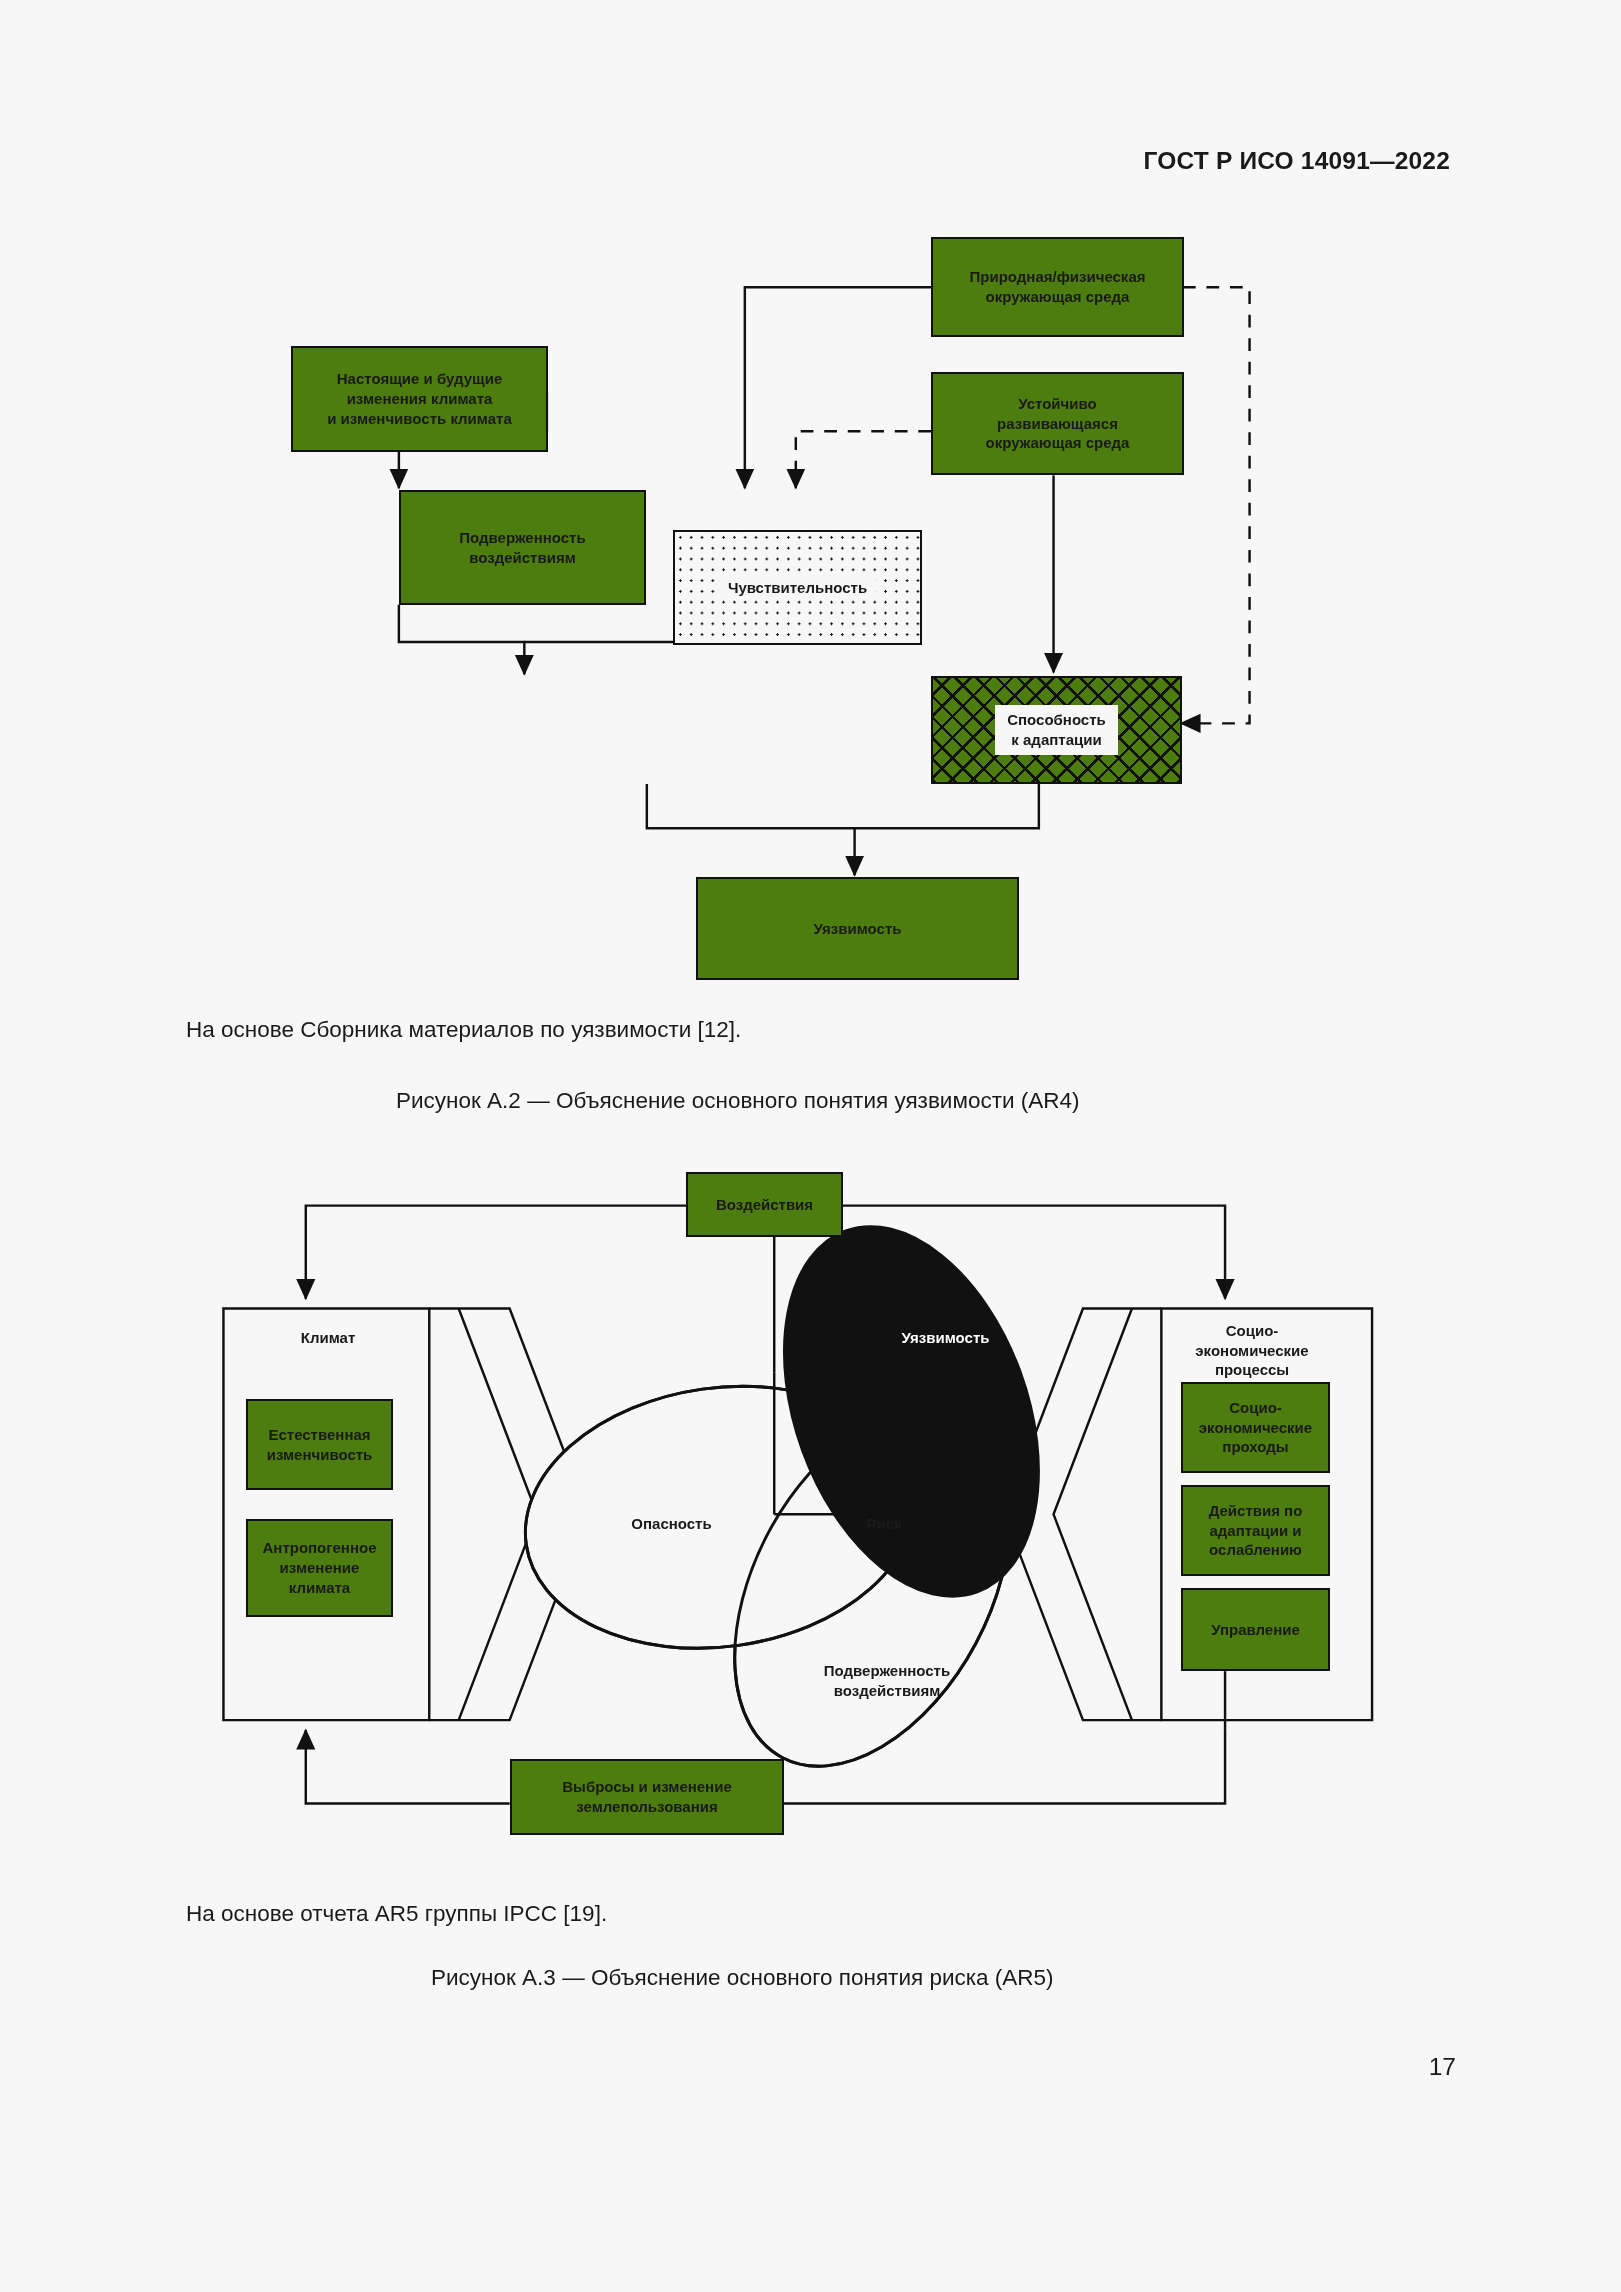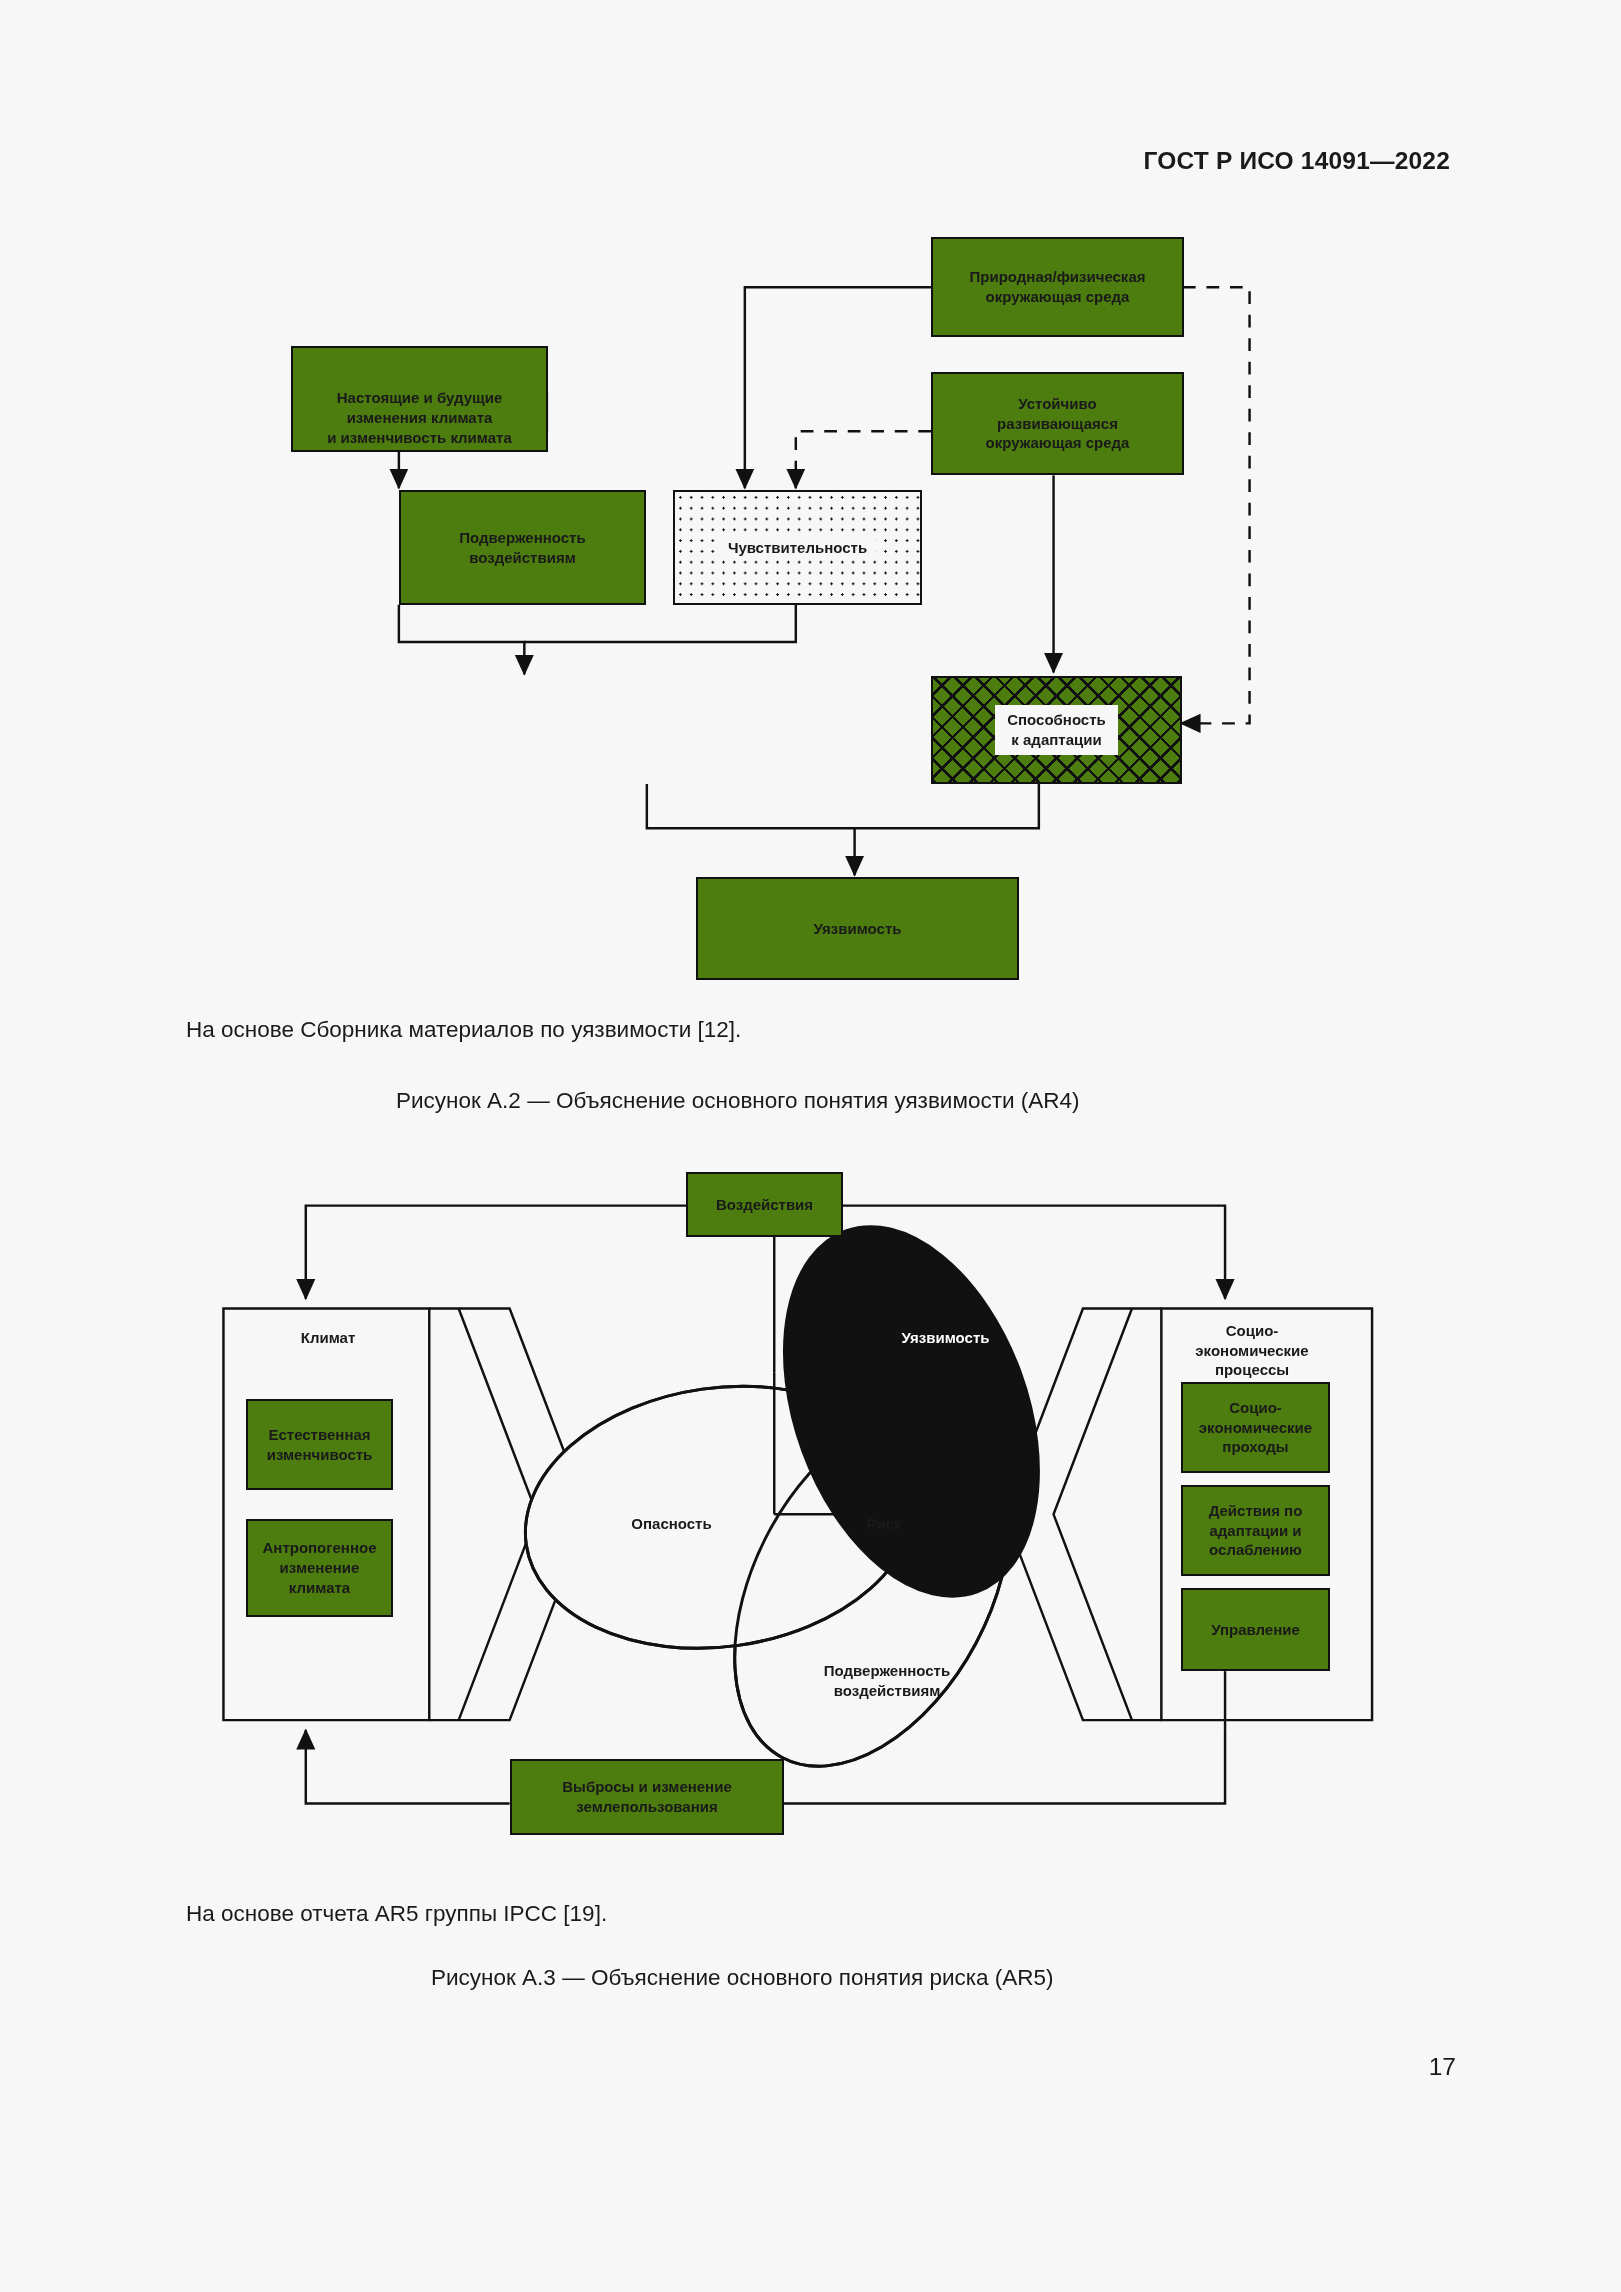--- a/index.html
+++ b/index.html
@@ -71,20 +71,21 @@
     line-height: 1.33;
     padding: 2px 3.9px;
   }
   .node span { display: block; position: relative; z-index: 3; }
 
   
   .fill-dots {
     background-color: #f7f7f7;
     background-image: radial-gradient(#111 1.1px, transparent 1.2px);
     background-size: 10.8px 10.8px;
+    margin-top: 40px;
   }
   .fill-dots .label-plate {
     background: #f7f7f7;
     padding: 2.9px 8.8px;
   }
   .node .label-plate { position: relative; z-index: 3; }
 
   .hatch-wrap, .cross-wrap { overflow: hidden; }
   .hatch-wrap::before {
     content: "";
@@ -158,21 +159,21 @@
         <path d="M812,617 L812,655 L535,655"></path>
 
         <path d="M660,800 L660,845 L872,845 L872,893" marker-end="url(#arrA2)"></path>
 
         <path d="M1060,800 L1060,845 L872,845"></path>
 
         <path d="M1207,293 L1275,293 L1275,738 L1205,738" stroke-dasharray="13 11" marker-end="url(#arrA2)"></path>
       </g>
     </svg>
 
-    <div class="node" style="left:291px; top:346px; width:257px; height:106px;align-items:flex-end;">
+    <div class="node" style="left:291px; top:346px; width:257px; height:106px;">
       <span>Настоящие и будущие<br>изменения климата<br>и изменчивость климата</span>
     </div>
 
     <div class="node" style="left:931px; top:237px; width:253px; height:100px;">
       <span>Природная/физическая<br>окружающая среда</span>
     </div>
 
     <div class="node" style="left:931px; top:372px; width:253px; height:103px;">
       <span>Устойчиво<br>развивающаяся<br>окружающая среда</span>
     </div>

